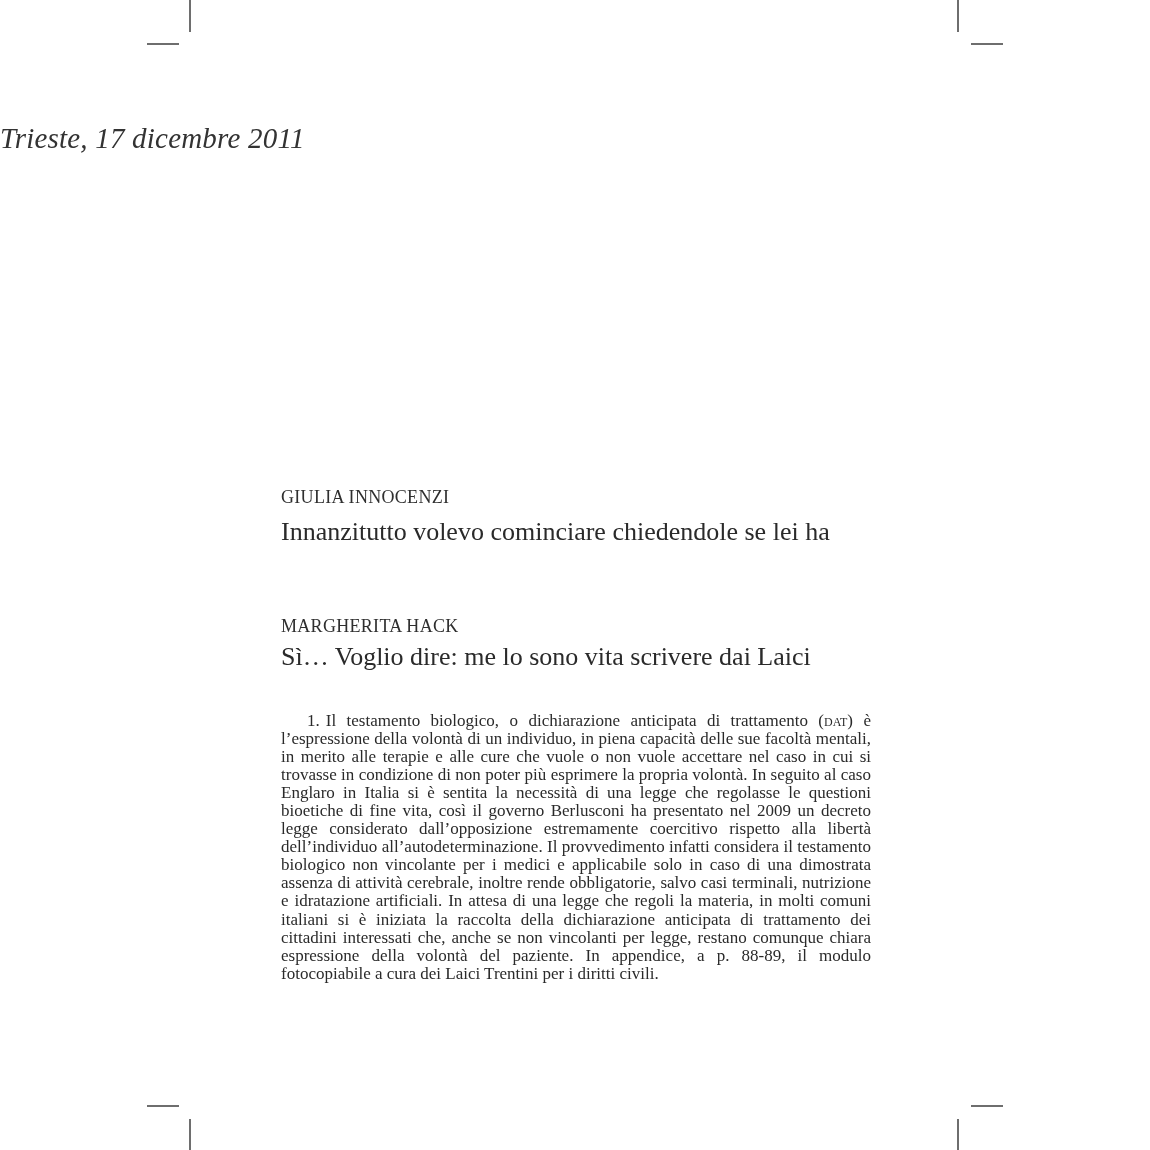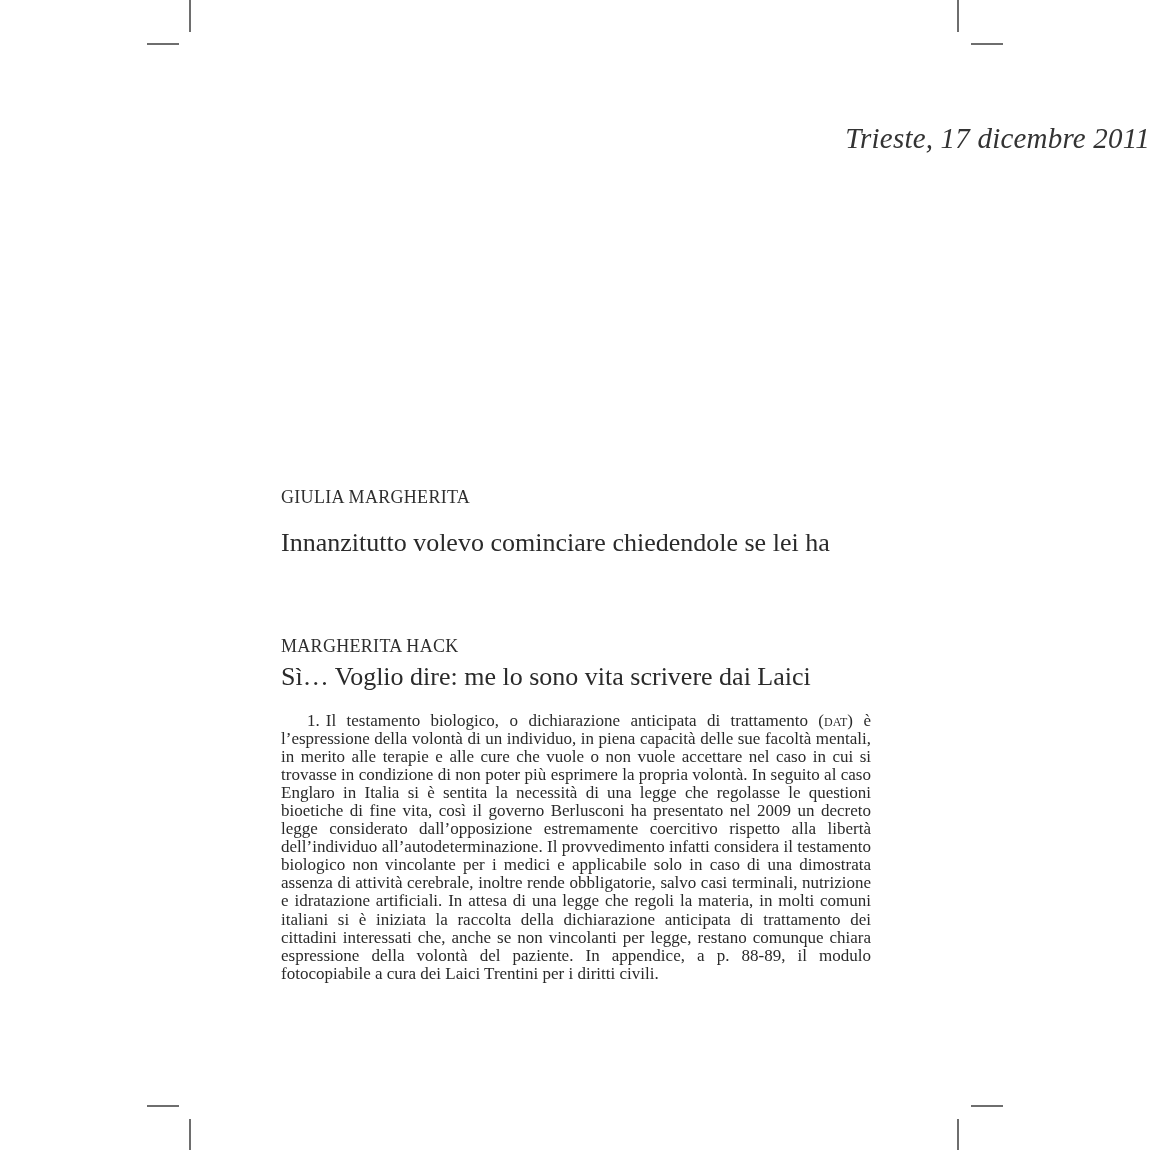--- a/index.html
+++ b/index.html
@@ -20,21 +20,21 @@
     background: #6e6e6e;
   }
   .crop.v { width: 2px; height: 32px; }
   .crop.h { width: 32px; height: 2px; }
 
   .date-heading {
     position: absolute;
     left: 0;
     width: 1150px;
     top: 122px;
-    text-align: right;
+    text-align: left;
     font-style: italic;
     font-size: 29px;
     color: #333333;
     letter-spacing: 0.2px;
   }
   .text-block {
     position: absolute;
     left: 281px;
     width: 590px;
   }
@@ -82,27 +82,27 @@
 <div class="crop v" style="left:957px; top:0px;"></div>
 <div class="crop h" style="left:971px; top:43px;"></div>
 <div class="crop h" style="left:147px; top:1105px;"></div>
 <div class="crop v" style="left:189px; top:1119px;"></div>
 <div class="crop h" style="left:971px; top:1105px;"></div>
 <div class="crop v" style="left:957px; top:1119px;"></div>
 
 <div class="date-heading">Trieste, 17 dicembre 2011</div>
 
 <div class="text-block" style="top:486px;">
-  <div class="speaker">GIULIA MARGHERITA</div>
-  <div class="speech" style="margin-top:18px;">
+  <div class="speaker">GIULIA INNOCENZI</div>
+  <div class="speech" style="margin-top:7px;">
     <div>Innanzitutto volevo cominciare chiedendole se lei ha</div>
   </div>
 </div>
 
-<div class="text-block" style="top:615px;margin-top:20px;">
+<div class="text-block" style="top:615px;">
   <div class="speaker">MARGHERITA HACK</div>
   <div class="speech" style="margin-top:3px;">
     <div>Sì… Voglio dire: me lo sono vita scrivere dai Laici</div>
   </div>
 </div>
 
 <div class="footnote">
   <span class="fn-num">1.</span><span>Il testamento biologico, o dichiarazione anticipata di trattamento (</span><span class="smallcaps">DAT</span><span>) è l’espressione della volontà di un individuo, in piena capacità delle sue facoltà mentali, in merito alle terapie e alle cure che vuole o non vuole accettare nel caso in cui si trovasse in condizione di non poter più esprimere la propria volontà. In seguito al caso Englaro in Italia si è sentita la necessità di una legge che regolasse le questioni bioetiche di fine vita, così il governo Berlusconi ha presentato nel 2009 un decreto legge considerato dall’opposizione estremamente coercitivo rispetto alla libertà dell’individuo all’autodeterminazione. Il provvedimento infatti considera il testamento biologico non vincolante per i medici e applicabile solo in caso di una dimostrata assenza di attività cerebrale, inoltre rende obbligatorie, salvo casi terminali, nutrizione e idratazione artificiali. In attesa di una legge che regoli la materia, in molti comuni italiani si è iniziata la raccolta della dichiarazione anticipata di trattamento dei cittadini interessati che, anche se non vincolanti per legge, restano comunque chiara espressione della volontà del paziente. In appendice, a p. 88-89, il modulo fotocopiabile a cura dei Laici Trentini per i diritti civili.</span>
 </div>
 

